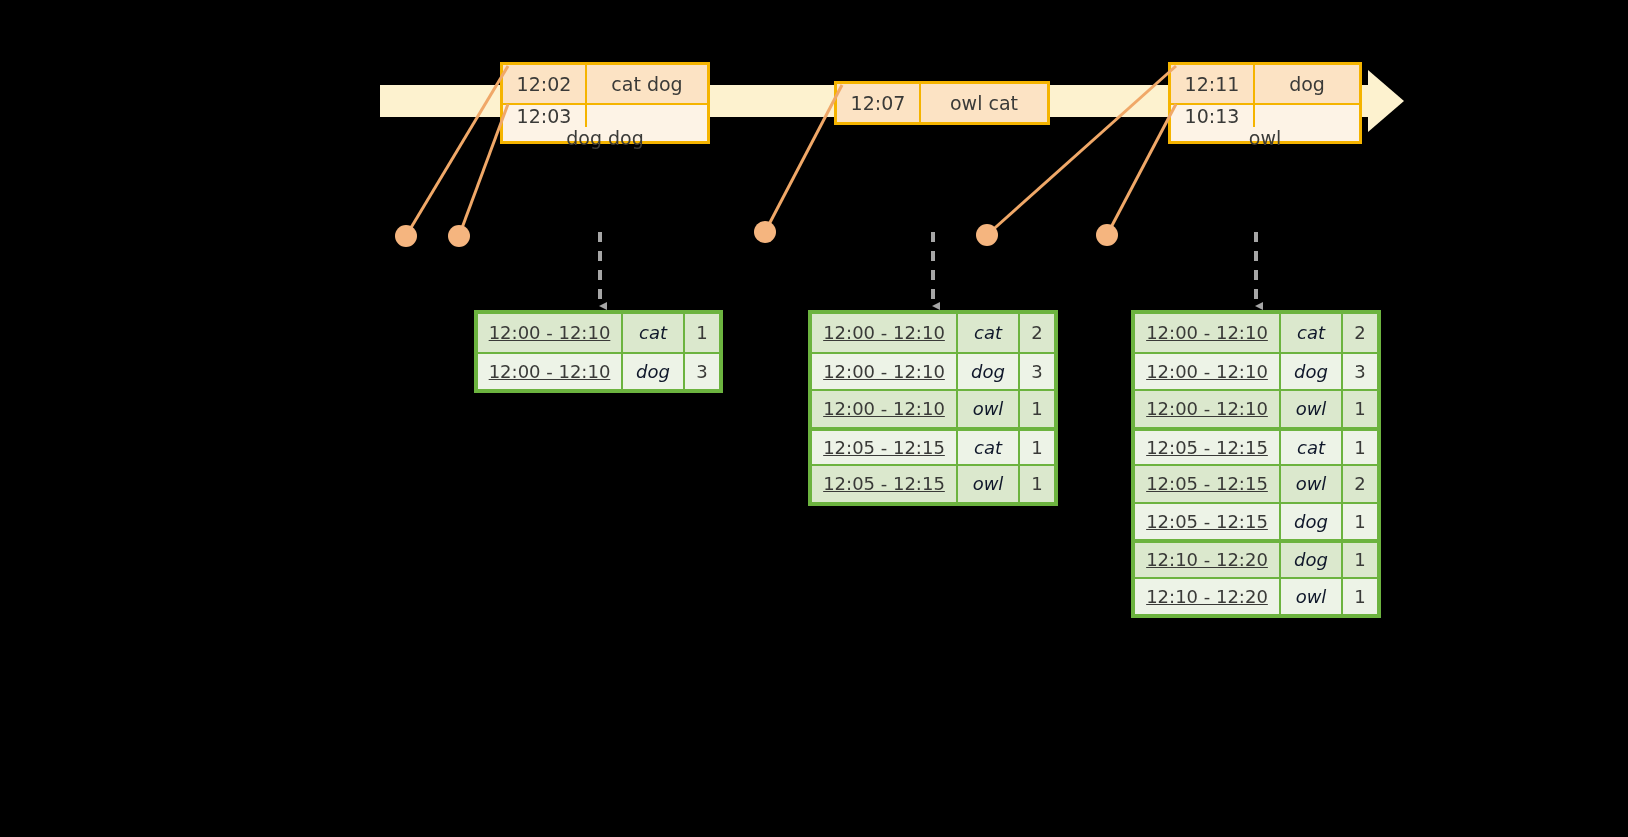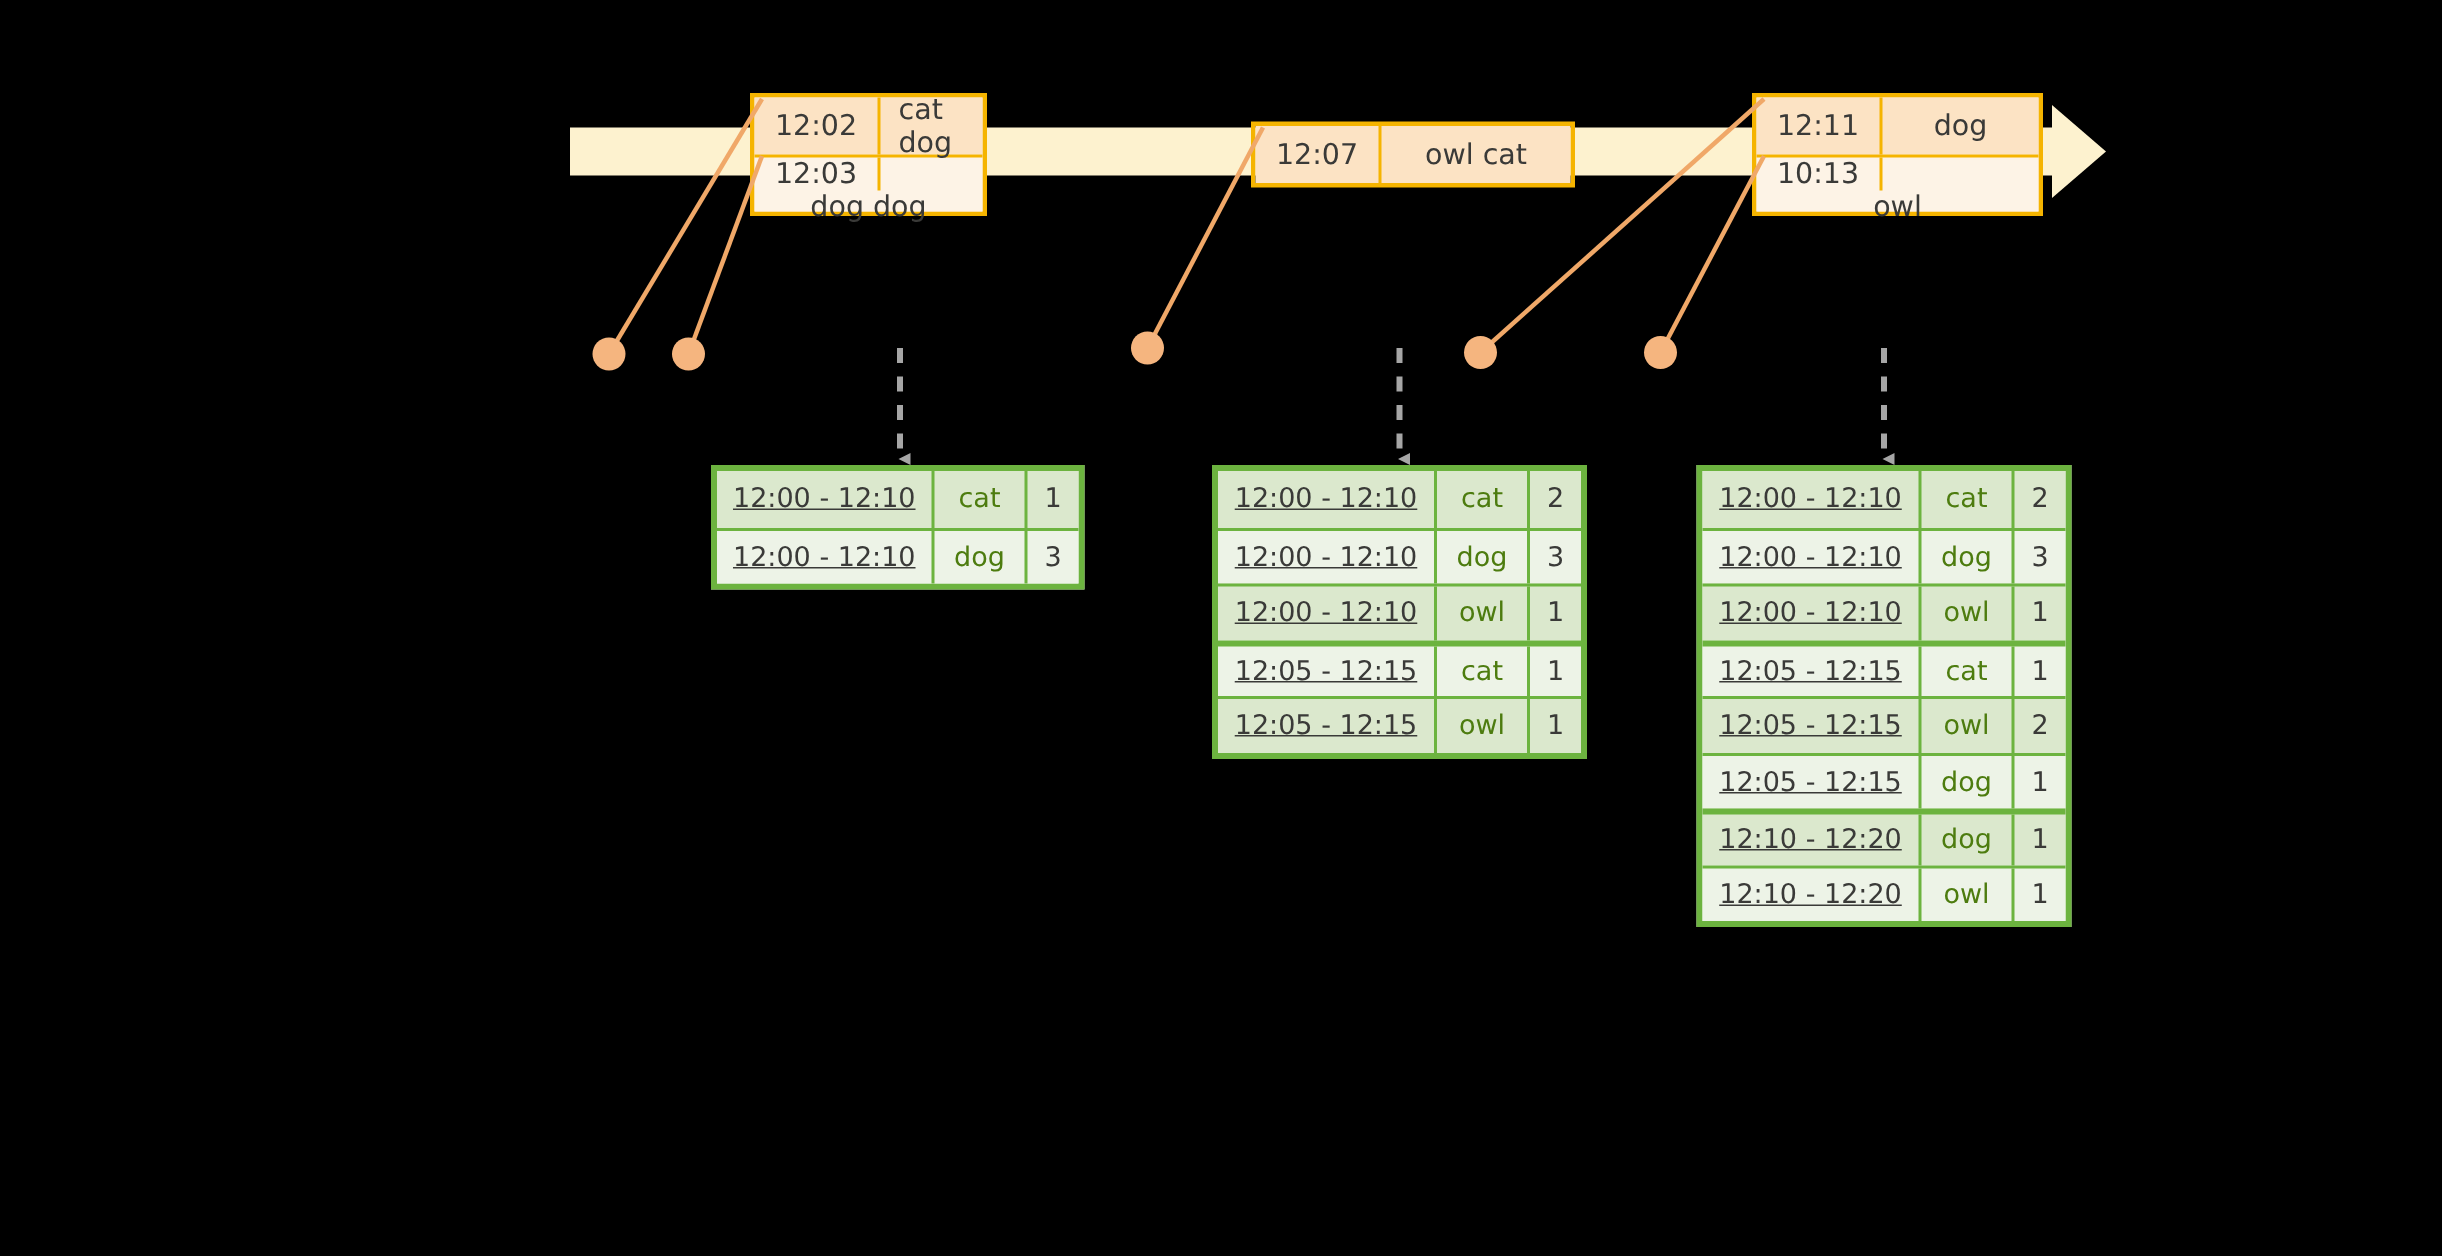--- a/index.html
+++ b/index.html
@@ -75,21 +75,21 @@
     flex: 1;
     display: flex;
     align-items: center;
     justify-content: center;
     font-size: 19px;
     color: #3a3a38;
     padding: 0 12px;
     box-sizing: border-box;
   }
 
-  #event-box-1 { left: 500px; top: 62px; width: 158px; }
+  #event-box-1 { left: 500px; top: 62px; width: 210px; }
   #event-box-2 { left: 834px; top: 81px; width: 216px; }
   #event-box-3 { left: 1168px; top: 62px; width: 194px; }
 
   
   #connectors {
     position: absolute;
     left: 0;
     top: 0;
     width: 1628px;
     height: 837px;
@@ -120,23 +120,24 @@
     color: #3a3a38;
     border-right: 2px solid #6cb33f;
     box-sizing: border-box;
     text-decoration: underline;
   }
   .res-key {
     display: flex;
     align-items: center;
     justify-content: center;
     font-size: 18px;
-    color: #4d7c0f;
+    color: #0f172a;
     border-right: 2px solid #6cb33f;
     box-sizing: border-box;
+    font-style: italic;
   }
   .res-cnt {
     display: flex;
     align-items: center;
     justify-content: center;
     font-size: 18px;
     color: #3a3a38;
     box-sizing: border-box;
   }
 

